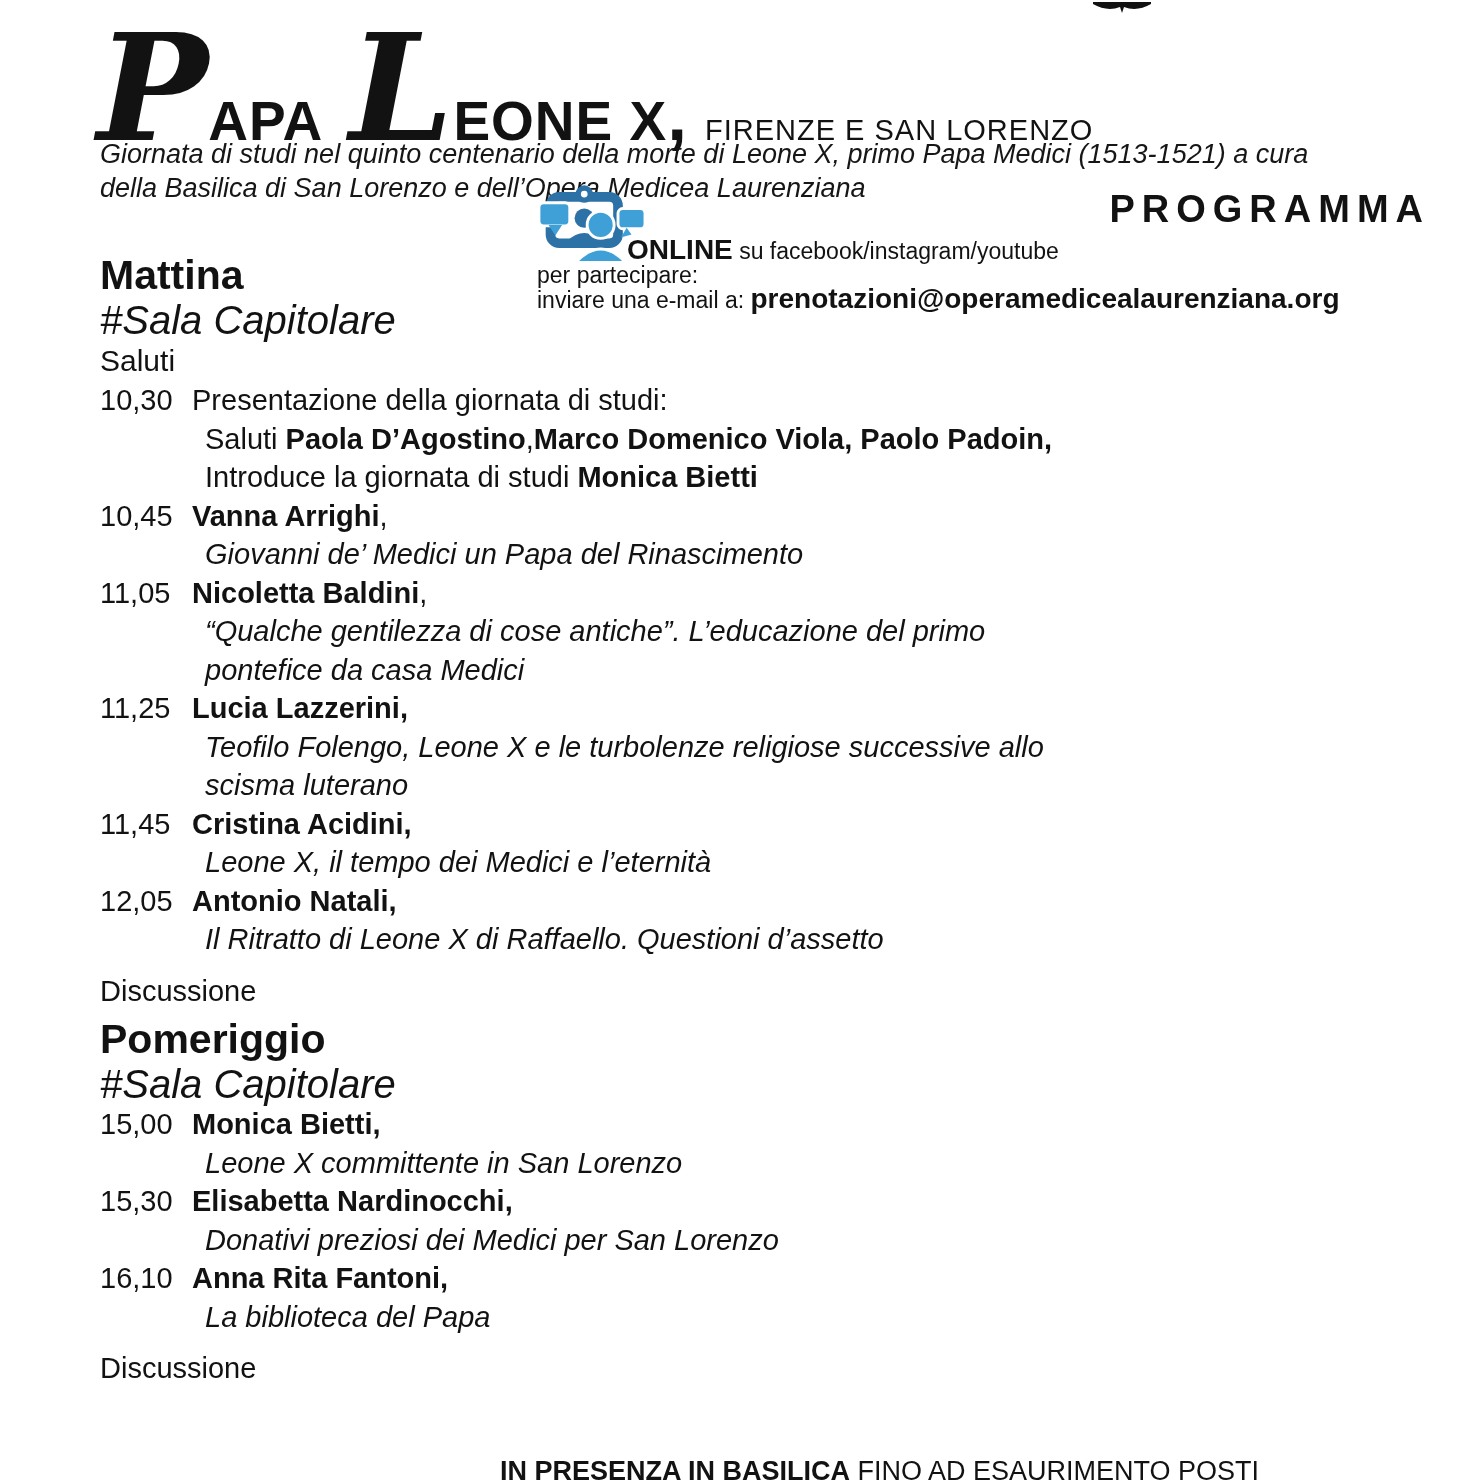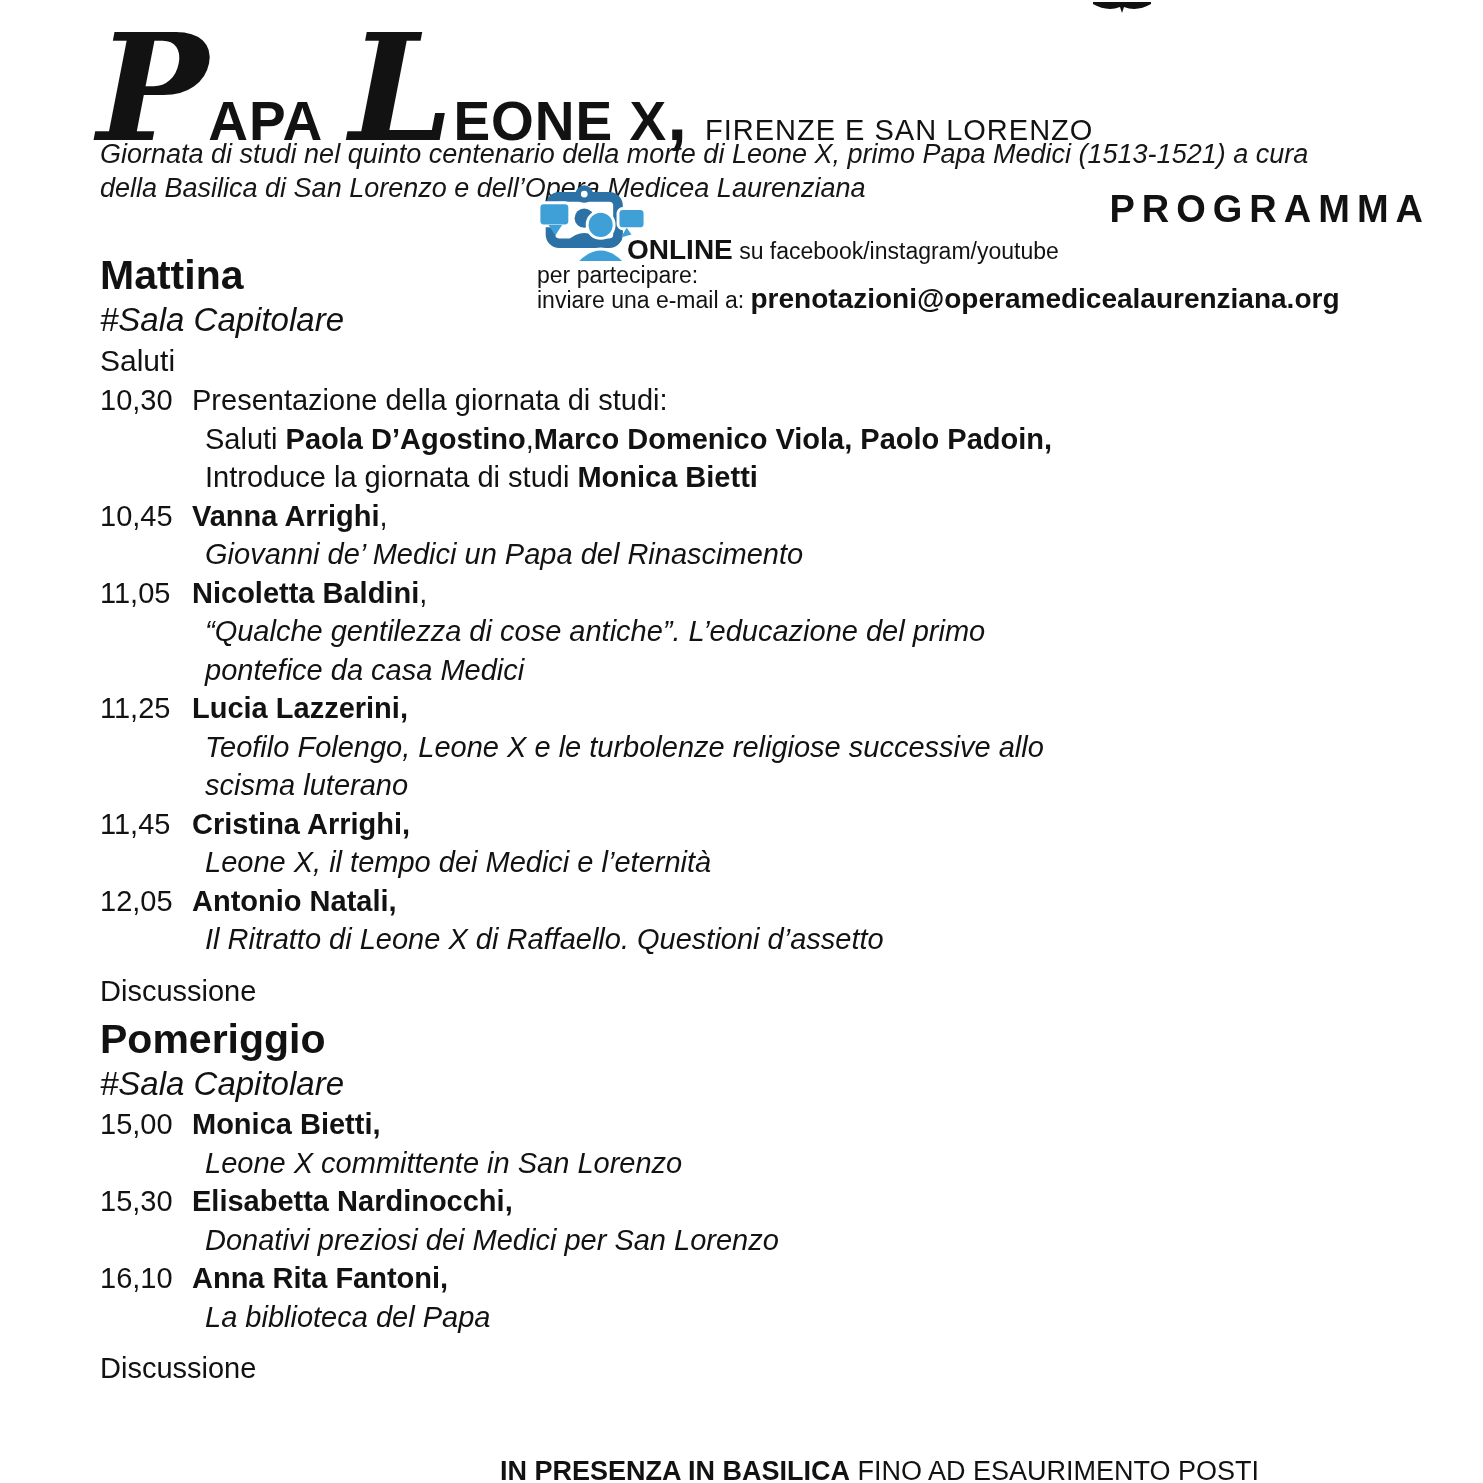--- a/index.html
+++ b/index.html
@@ -76,21 +76,21 @@
     margin-bottom: 24px;
     text-align: right;
   }
   .session-title {
     font-weight: 800;
     font-size: 41px;
     line-height: 47px;
   }
   .session-location {
     font-style: italic;
-    font-size: 33px;
+    font-size: 40px;
     line-height: 42px;
     font-weight: 400;
   }
   .session-intro {
     font-size: 30px;
     line-height: 40px;
   }
   .entry-line, .detail-line, .session-outro {
     font-size: 29px;
     line-height: 38.5px;
@@ -184,21 +184,21 @@
             <div class="entry-line"><span class="time">11,05</span><span class="seg-bold">Nicoletta Baldini</span><span class="seg-plain">,</span></div>
             <div class="detail-line"><span class="seg-italic">“Qualche gentilezza di cose antiche”. L’educazione del primo</span></div>
             <div class="detail-line"><span class="seg-italic">pontefice da casa Medici</span></div>
           </div>
           <div class="entry">
             <div class="entry-line"><span class="time">11,25</span><span class="seg-bold">Lucia Lazzerini,</span></div>
             <div class="detail-line"><span class="seg-italic">Teofilo Folengo, Leone X e le turbolenze religiose successive allo</span></div>
             <div class="detail-line"><span class="seg-italic">scisma luterano</span></div>
           </div>
           <div class="entry">
-            <div class="entry-line"><span class="time">11,45</span><span class="seg-bold">Cristina Arrighi,</span></div>
+            <div class="entry-line"><span class="time">11,45</span><span class="seg-bold">Cristina Acidini,</span></div>
             <div class="detail-line"><span class="seg-italic">Leone X, il tempo dei Medici e l’eternità</span></div>
           </div>
           <div class="entry">
             <div class="entry-line"><span class="time">12,05</span><span class="seg-bold">Antonio Natali,</span></div>
             <div class="detail-line"><span class="seg-italic">Il Ritratto di Leone X di Raffaello. Questioni d’assetto</span></div>
           </div>
           <div class="session-outro">Discussione</div>
         </section>
         <section class="session session-pomeriggio">
           <div class="session-title">Pomeriggio</div>

